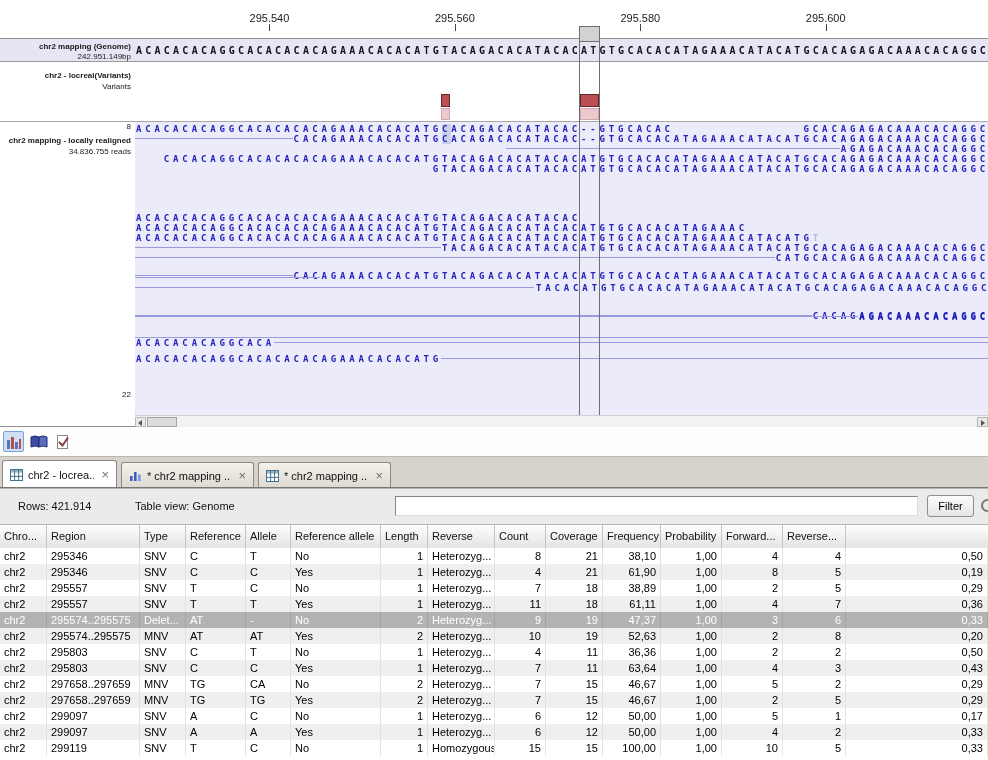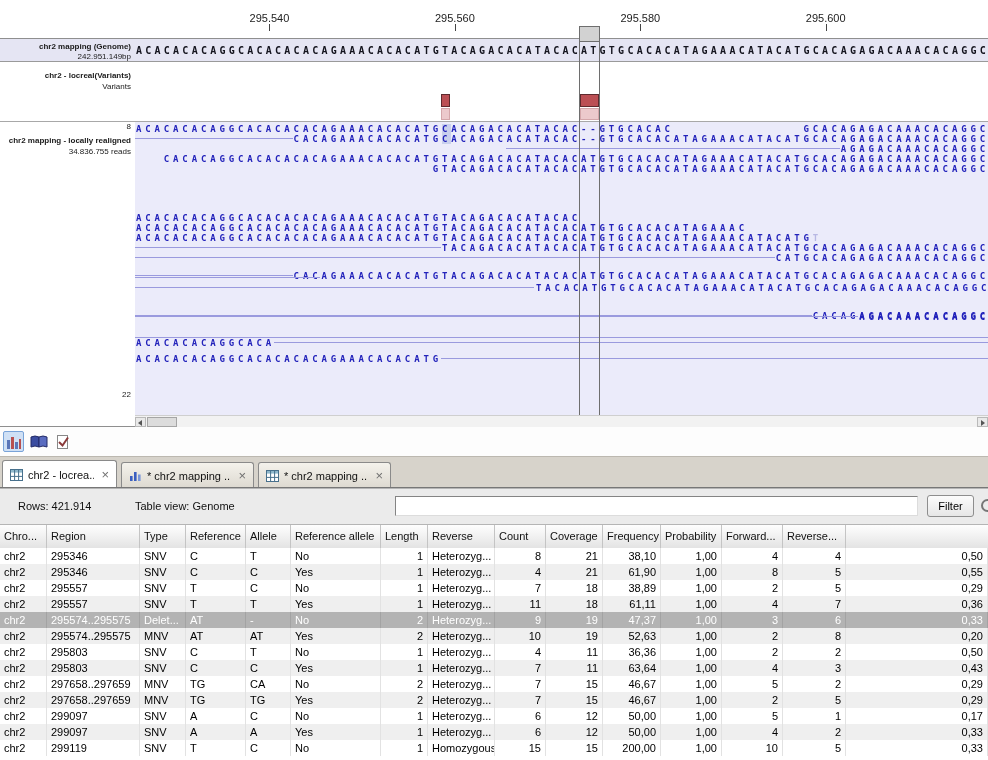--- a/index.html
+++ b/index.html
@@ -309,21 +309,21 @@
           <div class="td" style="width: 45px;">C</div>
           <div class="td" style="width: 90px;">Yes</div>
           <div class="td r" style="width: 47px;">1</div>
           <div class="td" style="width: 67px;">Heterozyg...</div>
           <div class="td r" style="width: 51px;">4</div>
           <div class="td r" style="width: 57px;">21</div>
           <div class="td r" style="width: 58px;">61,90</div>
           <div class="td r" style="width: 61px;">1,00</div>
           <div class="td r" style="width: 61px;">8</div>
           <div class="td r" style="width: 63px;">5</div>
-          <div class="td r" style="width: 142px;">0,55</div>
+          <div class="td r" style="width: 142px;">0,19</div>
         </div>
         <div class="tr">
           <div class="td" style="width: 47px;">chr2</div>
           <div class="td" style="width: 93px;">295557</div>
           <div class="td" style="width: 46px;">SNV</div>
           <div class="td" style="width: 60px;">T</div>
           <div class="td" style="width: 45px;">C</div>
           <div class="td" style="width: 90px;">No</div>
           <div class="td r" style="width: 47px;">1</div>
           <div class="td" style="width: 67px;">Heterozyg...</div>
@@ -492,21 +492,21 @@
           <div class="td" style="width: 47px;">chr2</div>
           <div class="td" style="width: 93px;">299119</div>
           <div class="td" style="width: 46px;">SNV</div>
           <div class="td" style="width: 60px;">T</div>
           <div class="td" style="width: 45px;">C</div>
           <div class="td" style="width: 90px;">No</div>
           <div class="td r" style="width: 47px;">1</div>
           <div class="td" style="width: 67px;">Homozygous</div>
           <div class="td r" style="width: 51px;">15</div>
           <div class="td r" style="width: 57px;">15</div>
-          <div class="td r" style="width: 58px;">200,00</div>
+          <div class="td r" style="width: 58px;">100,00</div>
           <div class="td r" style="width: 61px;">1,00</div>
           <div class="td r" style="width: 61px;">10</div>
           <div class="td r" style="width: 63px;">5</div>
           <div class="td r" style="width: 142px;">0,33</div>
         </div>
       </div>
   </div>
 
 </div>
 

